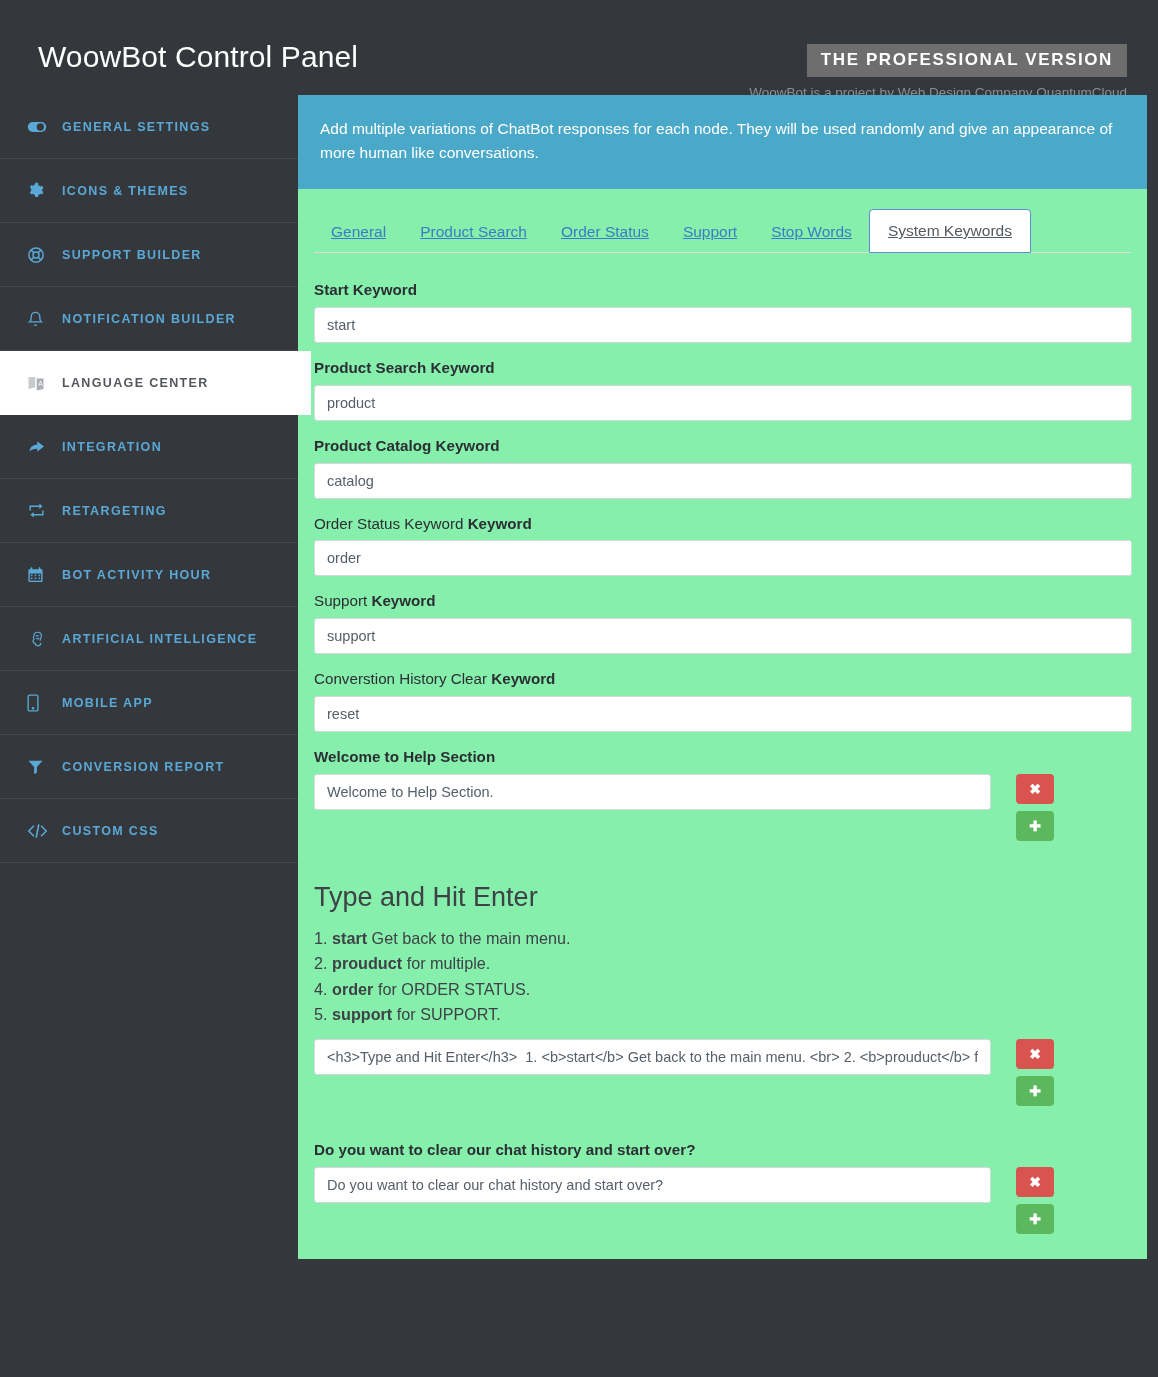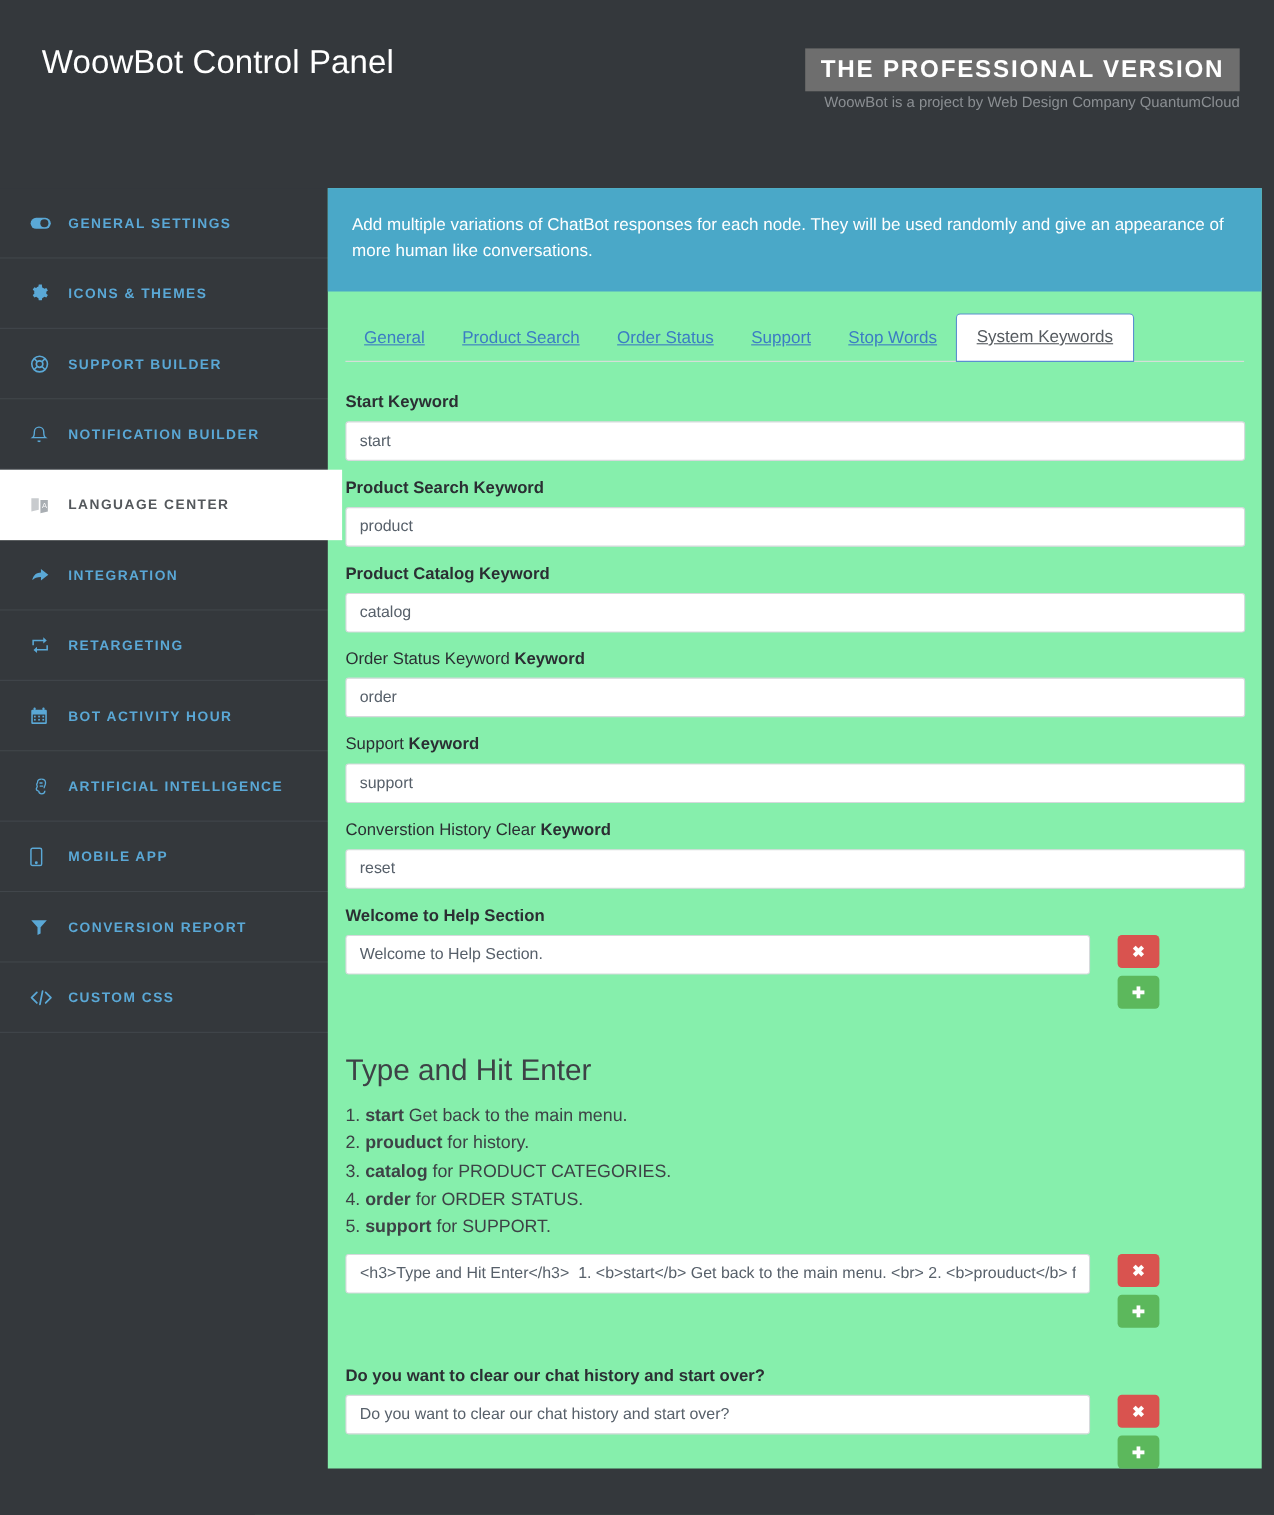--- a/index.html
+++ b/index.html
@@ -10,31 +10,31 @@
     font-family: "Liberation Sans", sans-serif;
   }
   #page {
     width: 1158px; height: 1377px;
     position: relative;
     background: #34383c;
     overflow: hidden;
   }
 
   
-  .header { position: relative; height: 171px; }
+  .header { position: relative; height: 95px; }
   .app-title {
     position: absolute; left: 38px; top: 40px;
     font-size: 30px; font-weight: normal; color: #ffffff;
     letter-spacing: 0.1px; margin: 0;
   }
   .pro-badge {
     position: absolute; right: 31px; top: 44px;
     background: #6e6e6e;
     color: #ffffff;
-    font-size: 22px; font-weight: bold;
+    font-size: 17px; font-weight: bold;
     letter-spacing: 1.6px;
     padding: 6px 14px 7px 14px;
   }
   .credit {
     position: absolute; right: 31px; top: 85px;
     color: #8b8f93; font-size: 13.5px;
   }
 
   
   .body-wrap { position: relative; }
@@ -367,22 +367,21 @@
             <div class="btn-stack">
               <button class="mini-btn del">✖</button>
               <button class="mini-btn add">✚</button>
             </div>
           </div>
 
           <div class="help-block">
             <div class="help-title">Type and Hit Enter</div>
             <div id="help-lines">
                 <div class="help-line"><span>1.</span> <b>start</b><span> Get back to the main menu.</span></div>
-                <div class="help-line"><span>2.</span> <b>prouduct</b><span> for history.</span></div>
-                <div class="help-line"><span>3.</span> <b>catalog</b><span> for PRODUCT CATEGORIES.</span></div>
+                <div class="help-line"><span>2.</span> <b>prouduct</b><span> for multiple.</span></div>
                 <div class="help-line"><span>4.</span> <b>order</b><span> for ORDER STATUS.</span></div>
                 <div class="help-line"><span>5.</span> <b>support</b><span> for SUPPORT.</span></div>
               </div>
           </div>
 
           <div class="row-with-btns" style="margin-top:12px;">
             <input class="txt-input" type="text" value="&lt;h3&gt;Type and Hit Enter&lt;/h3&gt;  1. &lt;b&gt;start&lt;/b&gt; Get back to the main menu. &lt;br&gt; 2. &lt;b&gt;prouduct&lt;/b&gt; for " style="">
             <div class="btn-stack">
               <button class="mini-btn del">✖</button>
               <button class="mini-btn add">✚</button>

